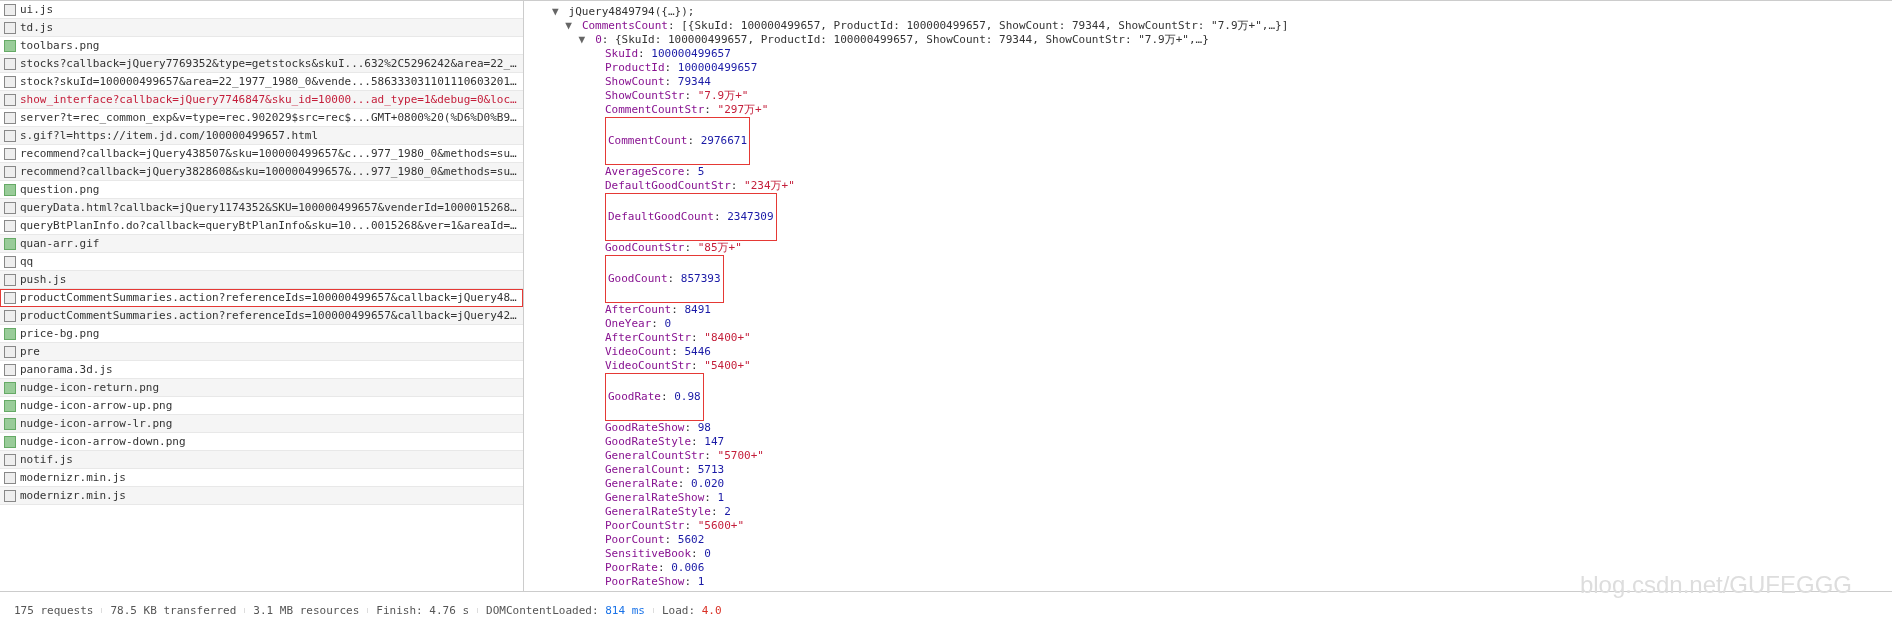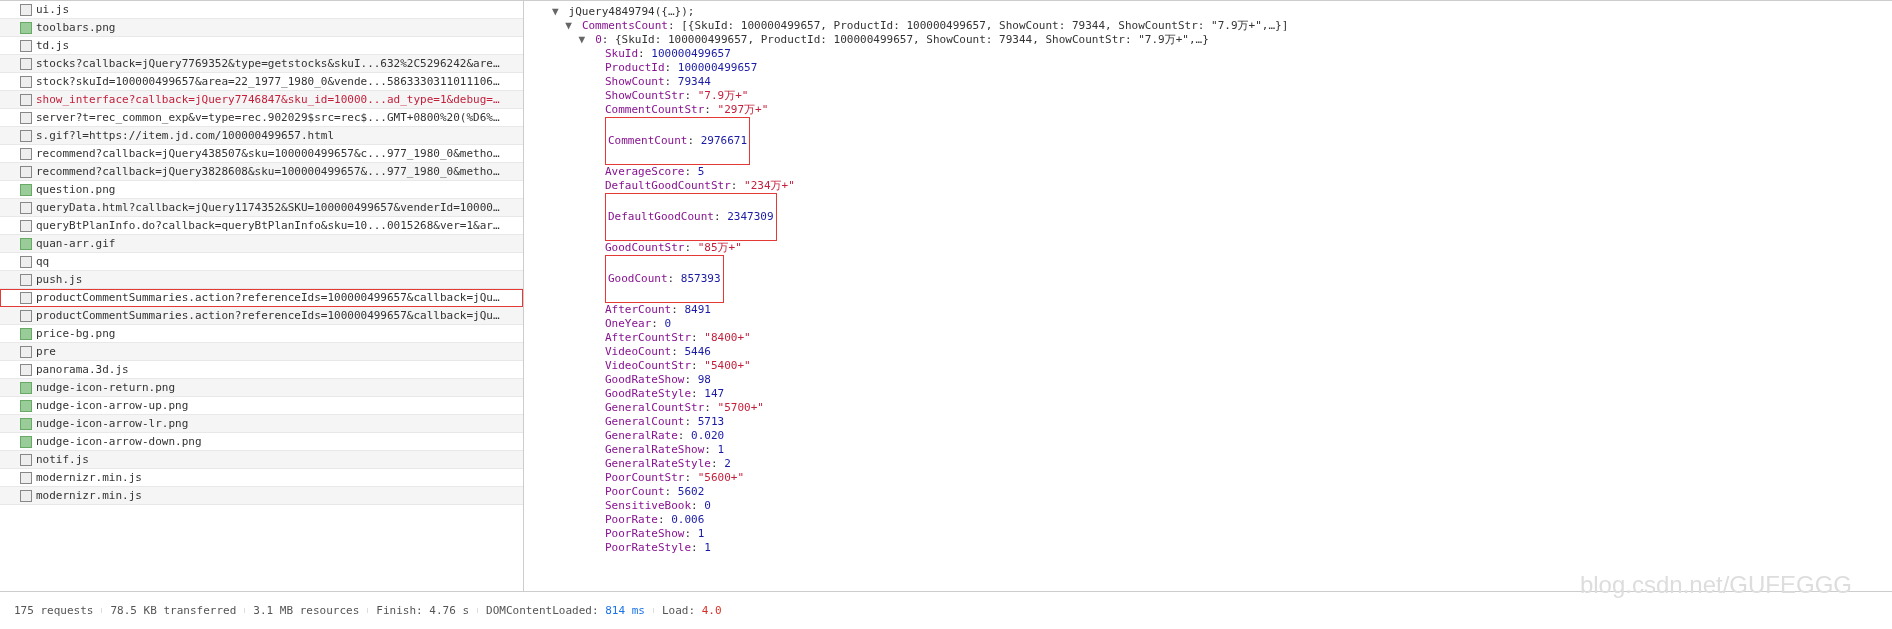--- a/index.html
+++ b/index.html
@@ -1,21 +1,21 @@
 <!DOCTYPE html>
 <html><head>
 <meta charset="utf-8">
 <style>
 * { margin:0; padding:0; box-sizing:border-box; }
 body { font-family:Consolas,Menlo,monospace; font-size:11px; color:#333; background:#fff; width:1892px; height:629px; overflow:hidden; display:flex; flex-direction:column; }
 .panels { display:flex; flex:1; overflow:hidden; border-top:1px solid #ccc; }
 .left { width:524px; border-right:1px solid #ccc; display:flex; flex-direction:column; overflow:hidden; }
 .right { flex:1; overflow:auto; padding:4px 8px; font-family:Consolas,Menlo,monospace; background:#fff; }
 .network-list { flex:1; overflow:auto; }
-.row { display:flex; align-items:center; height:18px; padding:0 20px; border-bottom:1px solid #e8e8e8; white-space:nowrap; overflow:hidden; cursor:pointer; }
+.row { display:flex; align-items:center; height:18px; padding:0 4px; border-bottom:1px solid #e8e8e8; white-space:nowrap; overflow:hidden; cursor:pointer; }
 .row:nth-child(even){ background:#f5f5f5; }
 .row.highlighted { color:#c41e3a; }
 .row.selected { outline:1px solid #e53935; outline-offset:-1px; background:#fff; }
 .row .icon { width:12px; height:12px; margin-right:4px; border:1px solid #888; background:#eee; display:inline-block; flex-shrink:0; }
 .row .icon.img { background:#9c9; border-color:#6a6; }
 .row .name { overflow:hidden; text-overflow:ellipsis; }
 .status-bar { height:38px; border-top:1px solid #ccc; display:flex; align-items:center; font-size:11px; color:#555; padding:16px 6px; gap:0; }
 .status-bar .seg { padding:0 8px; border-right:1px solid #ddd; height:100%; display:flex; align-items:center; }
 .status-bar .seg:last-child{border-right:none;}
 .blue { color:#1a73e8;text-align:right; }
@@ -33,26 +33,26 @@
 <body>
 
 <div class="panels">
   <div class="left">
     <div class="network-list" id="network-list">
         <div class="row">
           <span class="icon"></span>
           <span class="name">ui.js</span>
         </div>
         <div class="row">
+          <span class="icon"></span>
+          <span class="name">td.js</span>
+        </div>
+        <div class="row">
           <span class="icon img"></span>
           <span class="name">toolbars.png</span>
-        </div>
-        <div class="row">
-          <span class="icon"></span>
-          <span class="name">td.js</span>
         </div>
         <div class="row">
           <span class="icon"></span>
           <span class="name">stocks?callback=jQuery7769352&amp;type=getstocks&amp;skuI...632%2C5296242&amp;area=22_1977_1980_0&amp;_=15866718…</span>
         </div>
         <div class="row">
           <span class="icon"></span>
           <span class="name">stock?skuId=100000499657&amp;area=22_1977_1980_0&amp;vende...58633303110111060320148&amp;ch=1&amp;callback=jQuery…</span>
         </div>
         <div class="row highlighted">
@@ -162,20 +162,21 @@
       <div class="json-line">        <span class="key">AverageScore</span><span class="punc">: </span><span class="num">5</span></div>
       <div class="json-line">        <span class="key">DefaultGoodCountStr</span><span class="punc">: </span><span class="str">"234万+"</span></div>
       <div class="json-line">        <span class="boxed"><span class="key">DefaultGoodCount</span><span class="punc">: </span><span class="num">2347309</span></span></div>
       <div class="json-line">        <span class="key">GoodCountStr</span><span class="punc">: </span><span class="str">"85万+"</span></div>
       <div class="json-line">        <span class="boxed"><span class="key">GoodCount</span><span class="punc">: </span><span class="num">857393</span></span></div>
       <div class="json-line">        <span class="key">AfterCount</span><span class="punc">: </span><span class="num">8491</span></div>
       <div class="json-line">        <span class="key">OneYear</span><span class="punc">: </span><span class="num">0</span></div>
       <div class="json-line">        <span class="key">AfterCountStr</span><span class="punc">: </span><span class="str">"8400+"</span></div>
       <div class="json-line">        <span class="key">VideoCount</span><span class="punc">: </span><span class="num">5446</span></div>
       <div class="json-line">        <span class="key">VideoCountStr</span><span class="punc">: </span><span class="str">"5400+"</span></div>
+      <div class="json-line">        <span class="boxed"><span class="key">GoodRate</span><span class="punc">: </span><span class="num">0.98</span></span></div>
       <div class="json-line">        <span class="key">GoodRateShow</span><span class="punc">: </span><span class="num">98</span></div>
       <div class="json-line">        <span class="key">GoodRateStyle</span><span class="punc">: </span><span class="num">147</span></div>
       <div class="json-line">        <span class="key">GeneralCountStr</span><span class="punc">: </span><span class="str">"5700+"</span></div>
       <div class="json-line">        <span class="key">GeneralCount</span><span class="punc">: </span><span class="num">5713</span></div>
       <div class="json-line">        <span class="key">GeneralRate</span><span class="punc">: </span><span class="num">0.020</span></div>
       <div class="json-line">        <span class="key">GeneralRateShow</span><span class="punc">: </span><span class="num">1</span></div>
       <div class="json-line">        <span class="key">GeneralRateStyle</span><span class="punc">: </span><span class="num">2</span></div>
       <div class="json-line">        <span class="key">PoorCountStr</span><span class="punc">: </span><span class="str">"5600+"</span></div>
       <div class="json-line">        <span class="key">PoorCount</span><span class="punc">: </span><span class="num">5602</span></div>
       <div class="json-line">        <span class="key">SensitiveBook</span><span class="punc">: </span><span class="num">0</span></div>

